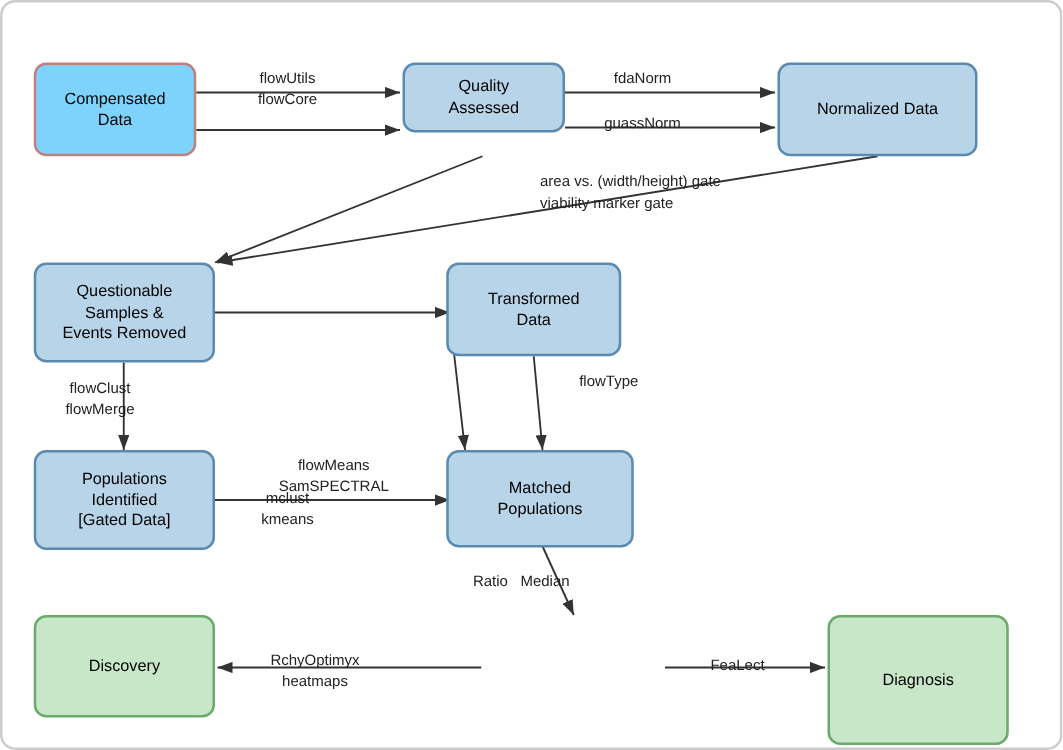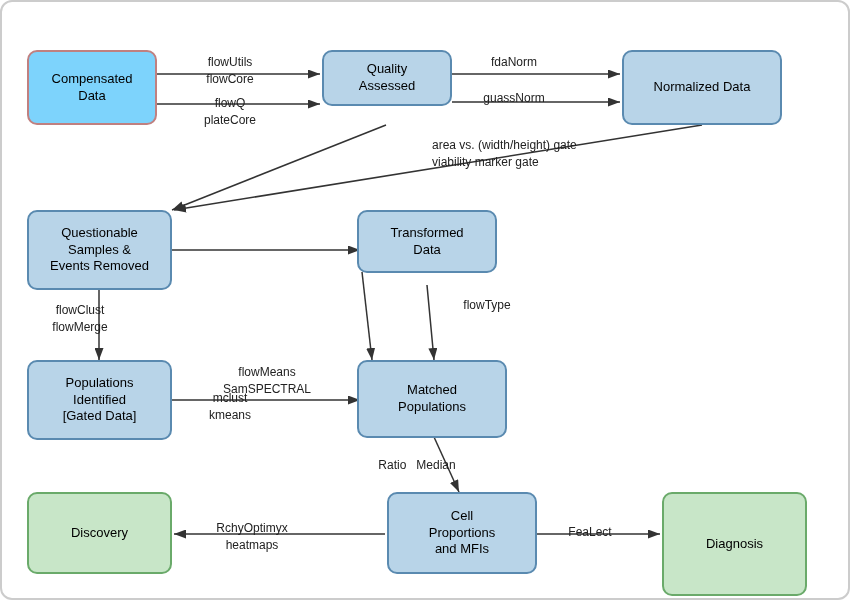--- a/index.html
+++ b/index.html
@@ -108,51 +108,45 @@
   </div>
 
   <div class="node node-blue" style="left:620px; top:48px; width:160px; height:75px;align-items:center;">
     <span>Normalized Data</span>
   </div>
 
   <div class="node node-blue" style="left:25px; top:208px; width:145px; height:80px;">
     <span>Questionable<br>Samples &amp;<br>Events Removed</span>
   </div>
 
-  <div class="node node-blue" style="left:355px; top:208px; width:140px; height:63px;">
+  <div class="node node-blue" style="left:355px; top:208px; width:140px; height:75px;">
     <span>Transformed<br>Data</span>
   </div>
 
   <div class="node node-blue" style="left:25px; top:358px; width:145px; height:80px;">
     <span>Populations<br>Identified<br>[Gated Data]</span>
   </div>
 
   <div class="node node-blue" style="left:355px; top:358px; width:150px; height:78px;">
     <span>Matched<br>Populations</span>
   </div>
 
-  <div class="node node-blue" style="left:385px; top:490px; width:150px; height:82px;">
-    <span>Cell<br>Proportions<br>and MFIs</span>
-  </div>
 
   <div class="node node-green" style="left:25px; top:490px; width:145px; height:82px;text-align:right;">
     <span>Discovery</span>
   </div>
 
   <div class="node node-green" style="left:660px; top:490px; width:145px; height:104px;">
     <span>Diagnosis</span>
   </div>
 
   <div class="label" style="left:168px; top:52px; width:120px;">
     <span>flowUtils<br>flowCore</span>
   </div>
 
-  <div class="label" style="left:168px; top:93px; width:120px;">
-    <span>flowQ<br>plateCore</span>
-  </div>
 
   <div class="label" style="left:462px; top:52px; width:100px;">
     <span>fdaNorm</span>
   </div>
 
   <div class="label" style="left:462px; top:88px; width:100px;">
     <span>guassNorm</span>
   </div>
 
   <div class="label" style="left:430px; top:135px; width:290px; text-align:left;">

